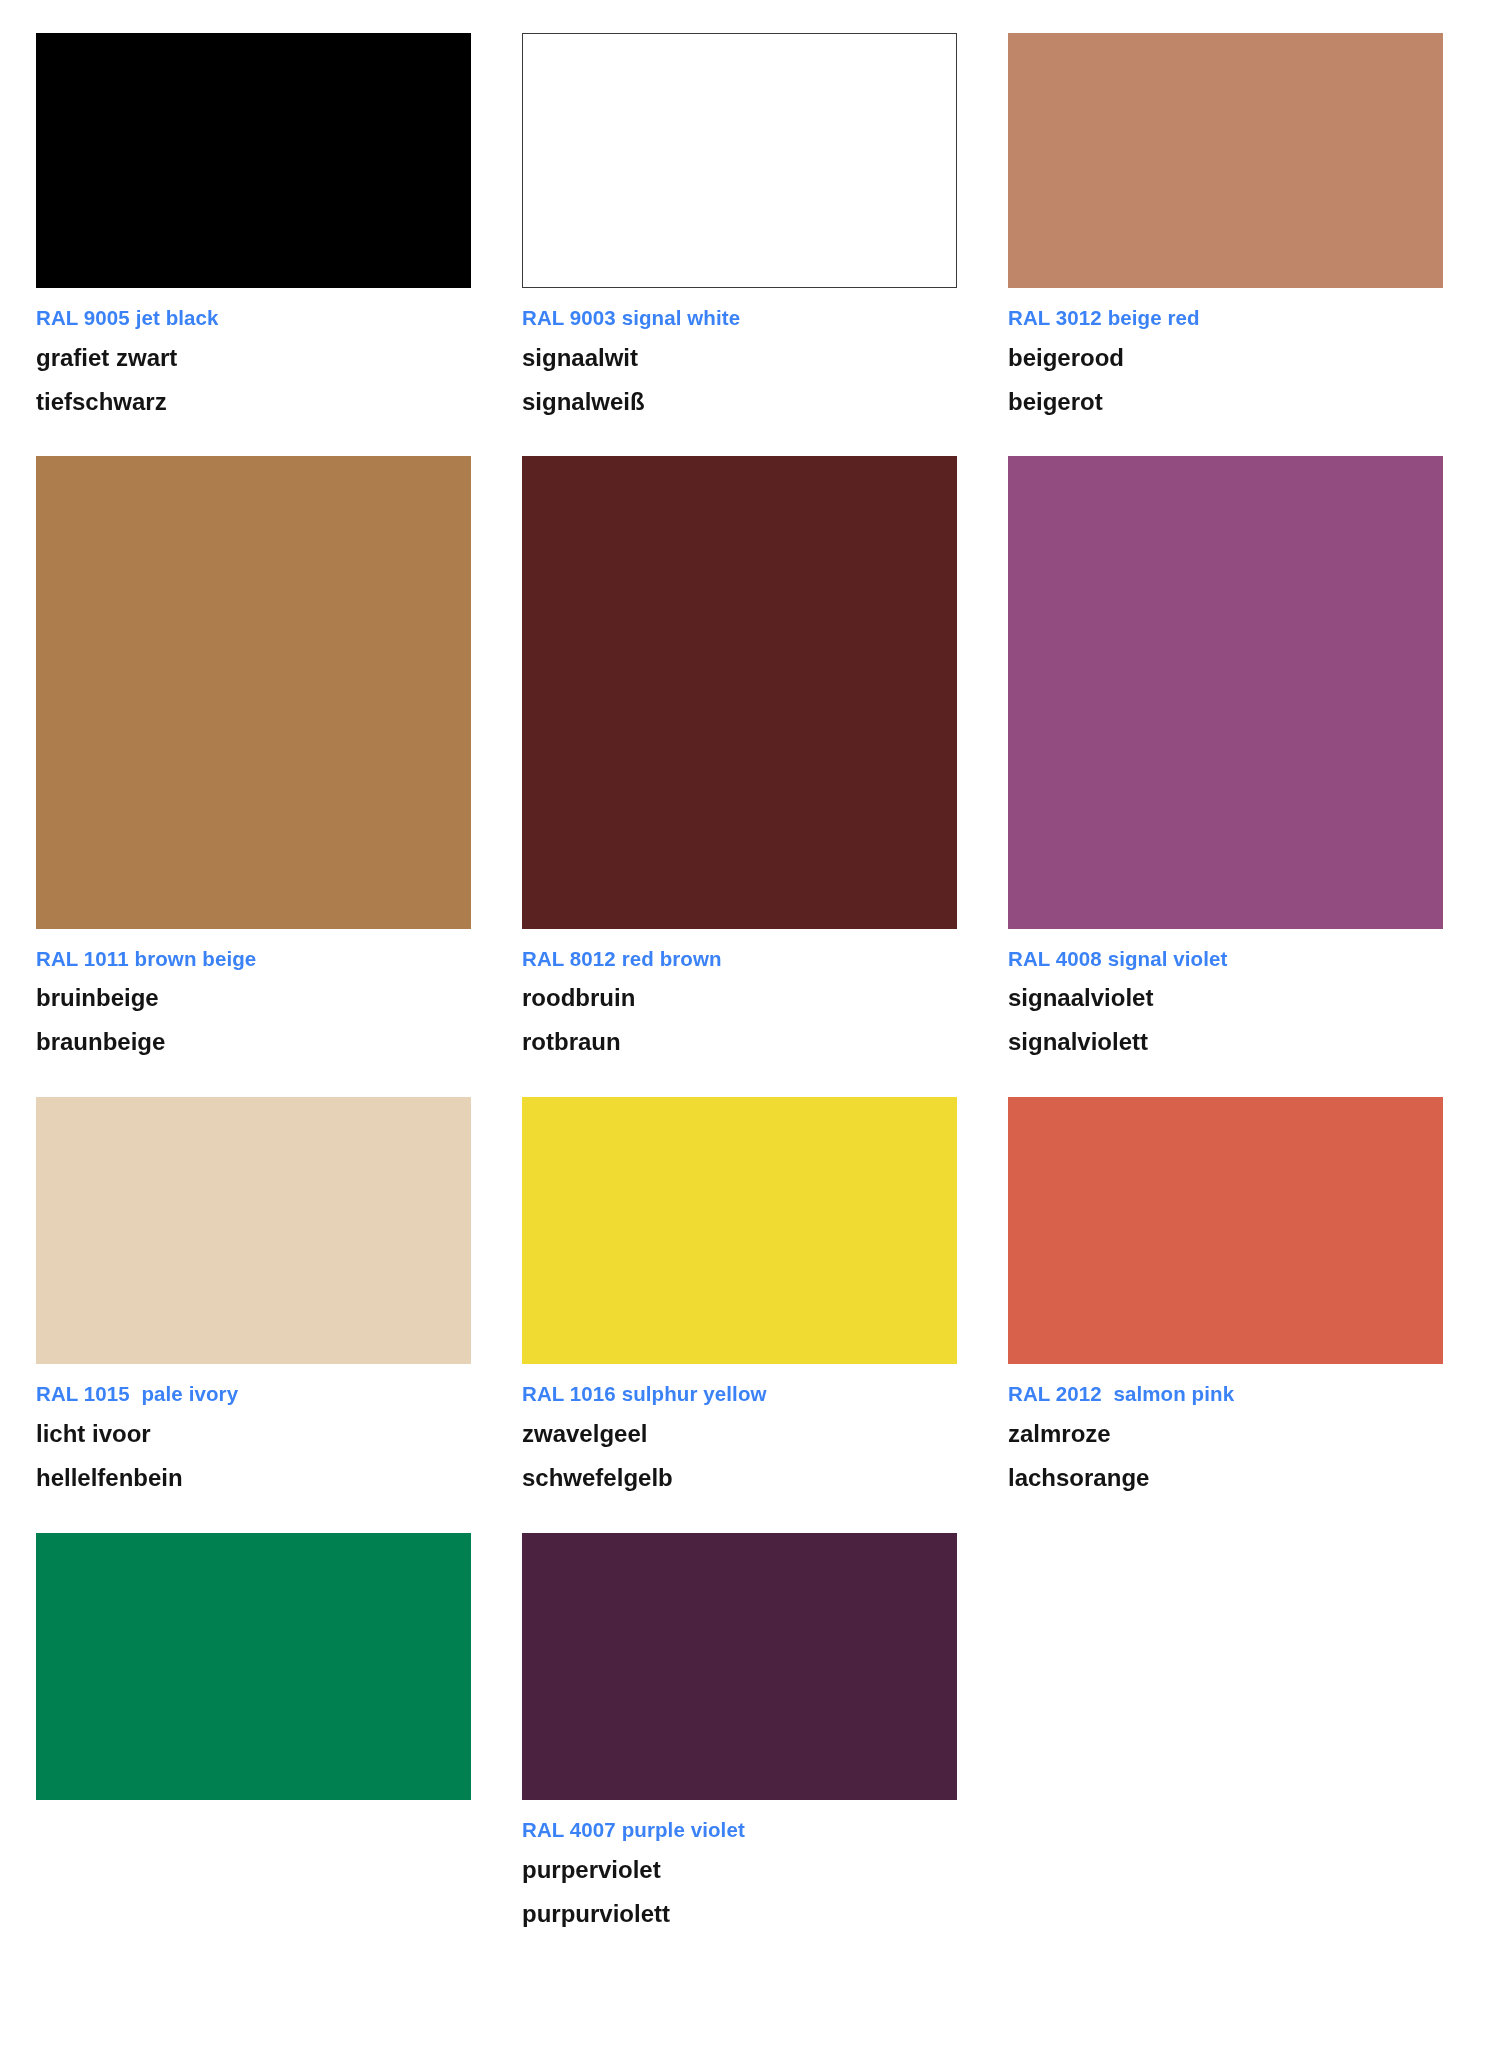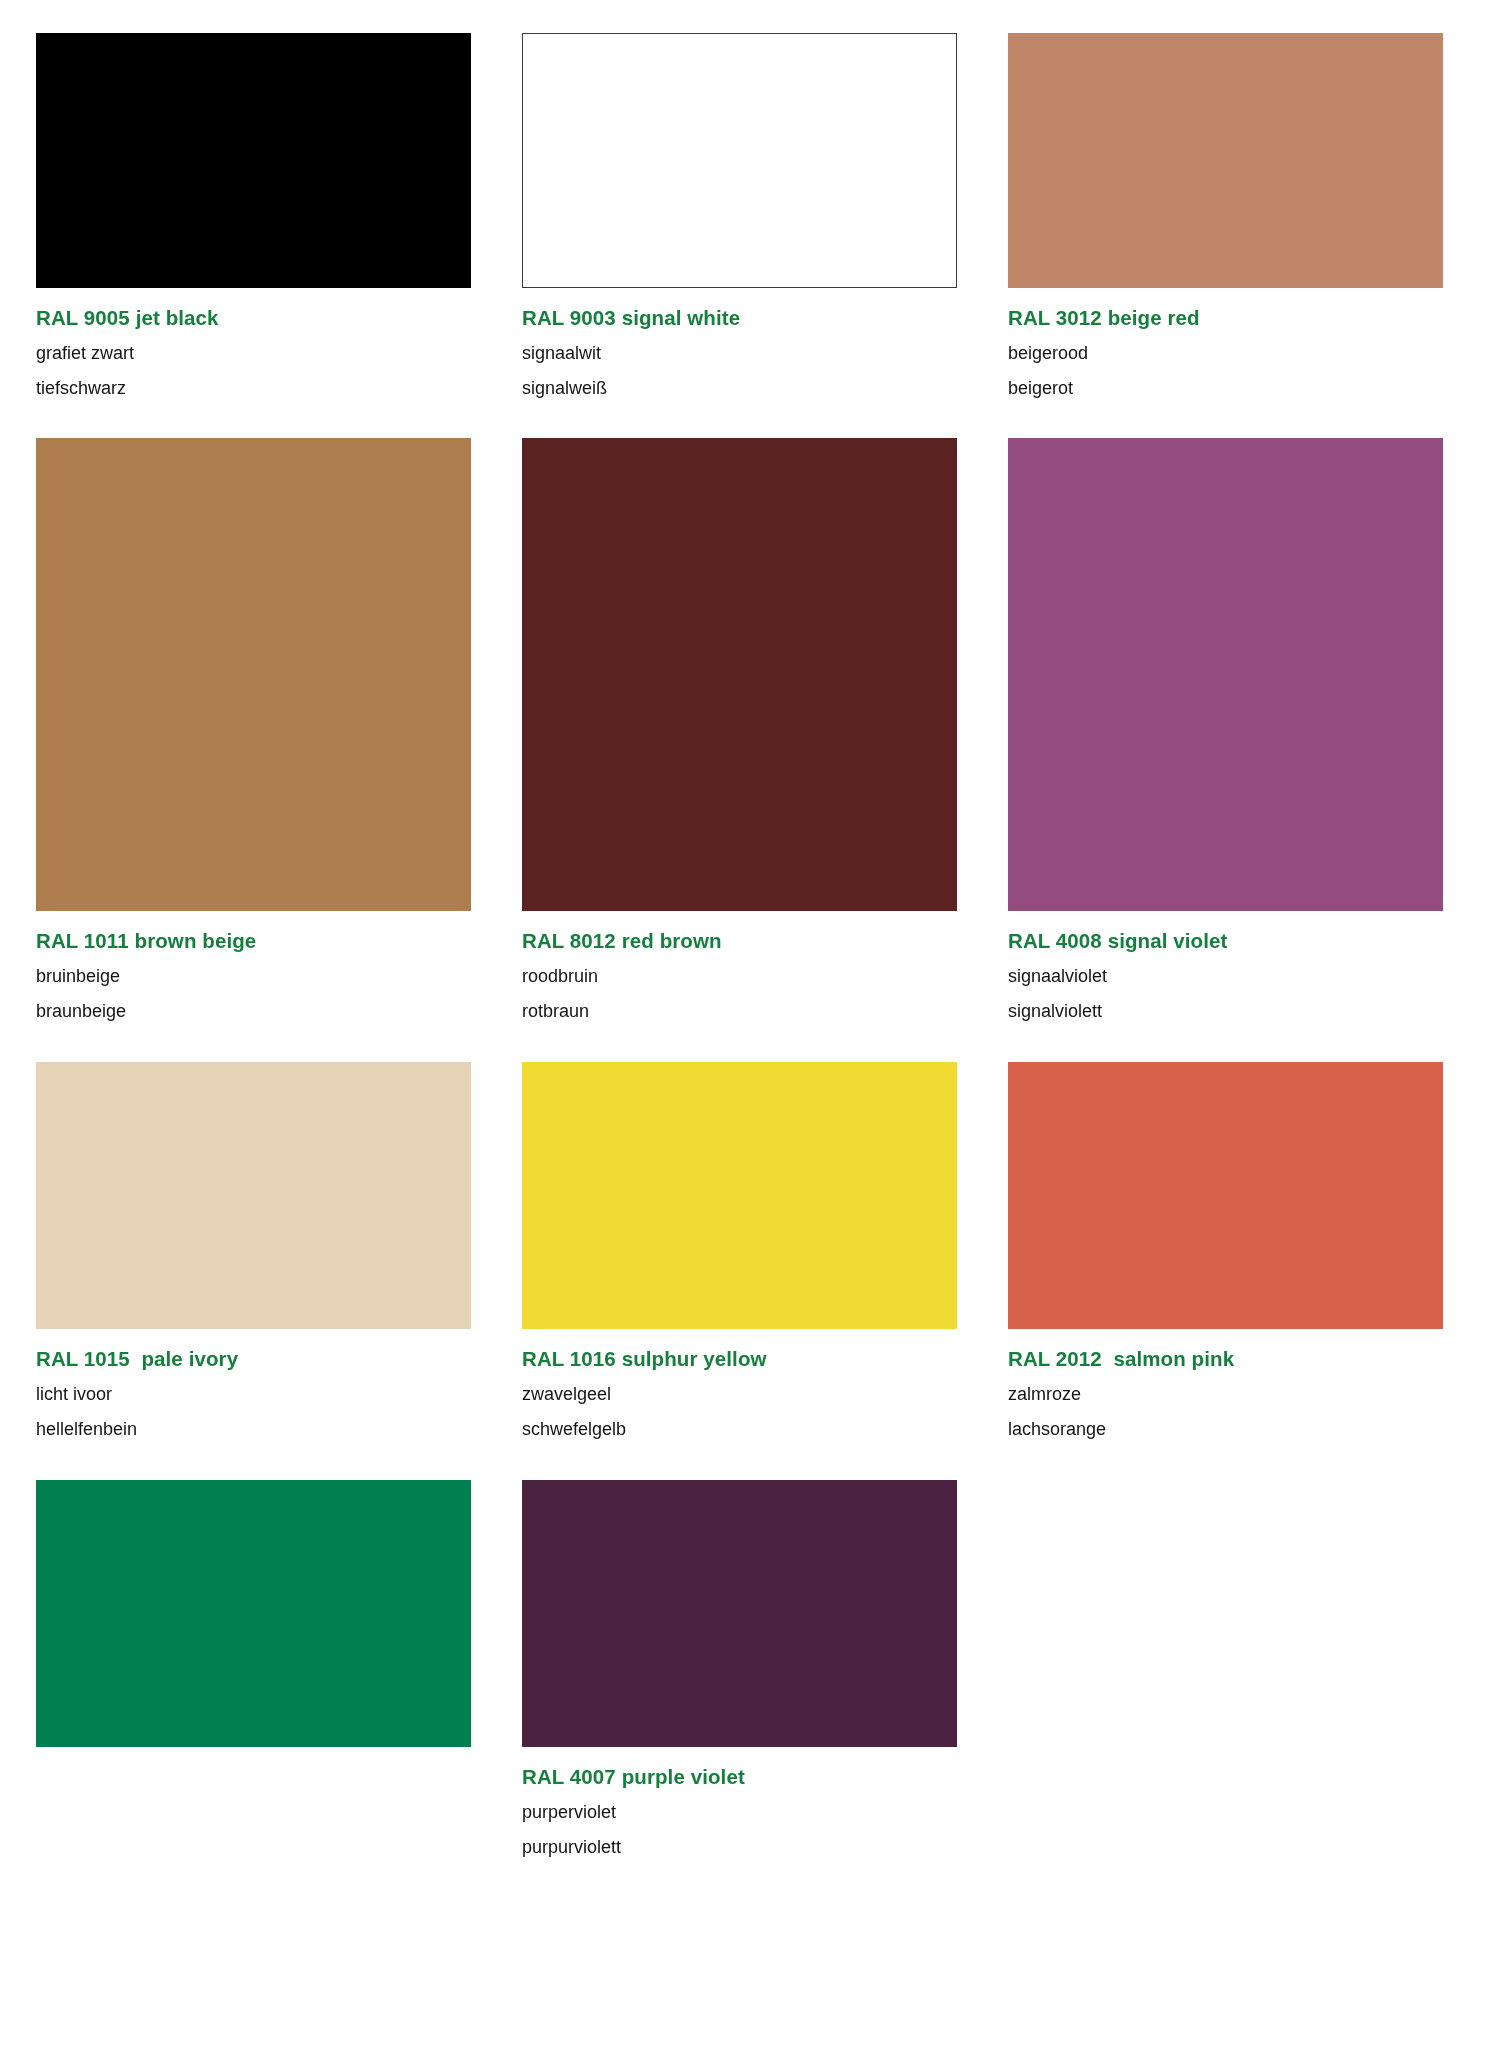--- a/index.html
+++ b/index.html
@@ -54,28 +54,28 @@
   .row3 .swatch { height: 267px; margin-top: 38px; }
   .row4 .swatch { height: 267px; margin-top: 38px; }
 
   
   .labels {
     padding-top: 17px;
   }
   .title {
     font-size: 20.5px;
     font-weight: bold;
-    color: #15803d;
+    color: #3b82f6;
     letter-spacing: 0.1px;
     line-height: 1.25;
     white-space: pre;
   }
   .sub {
-    font-size: 18px;
-    font-weight: normal;
+    font-size: 24px;
+    font-weight: bold;
     color: #141414;
     line-height: 1.46;
     margin-top: 9px;
     white-space: pre;
   }
   .sub + .sub { }
 </style>
 </head>
 <body>
 

